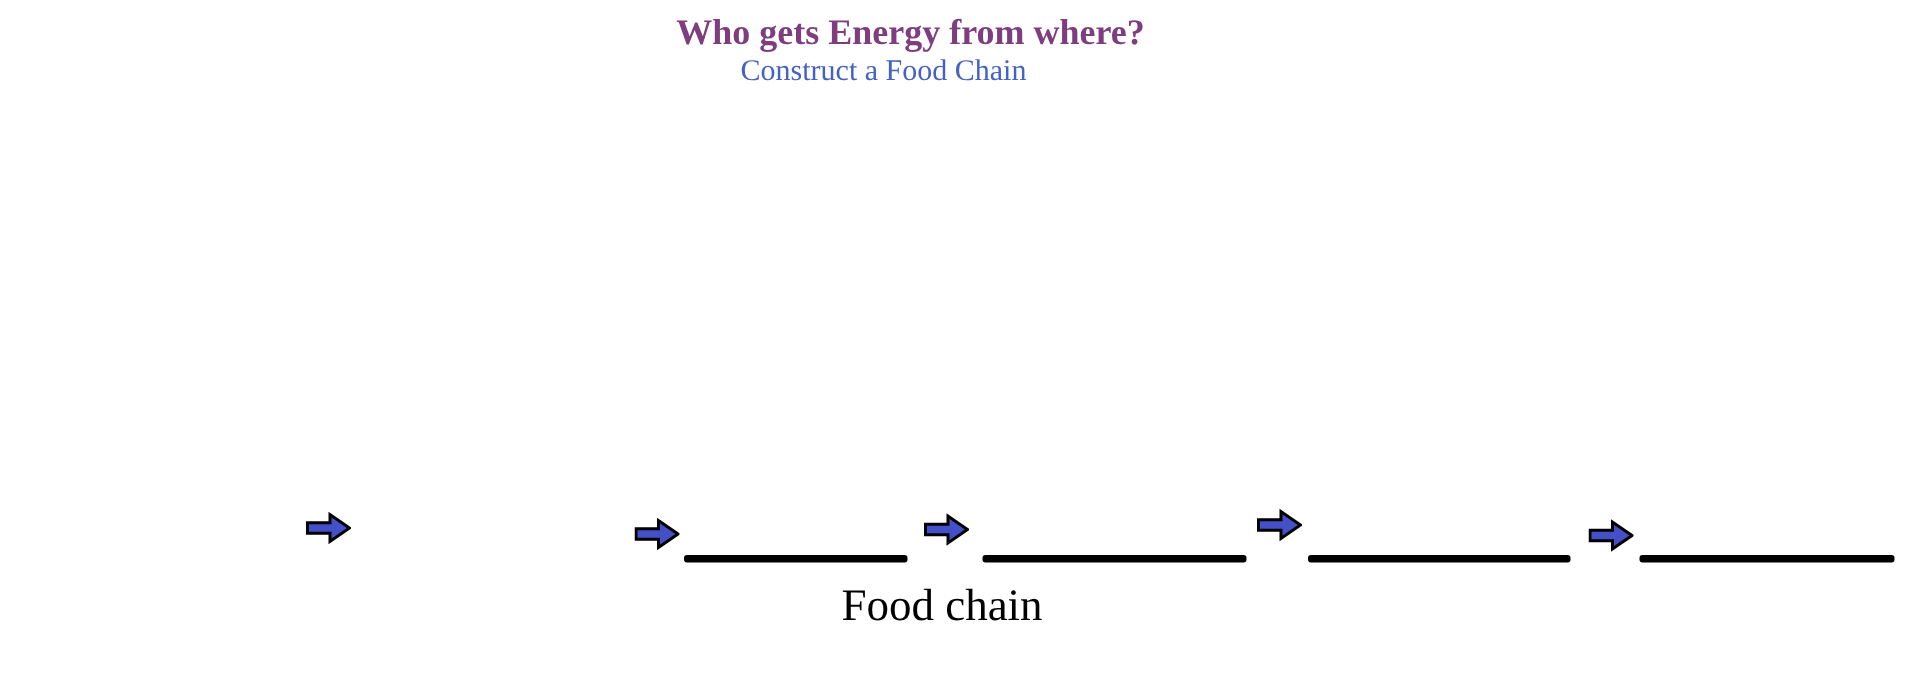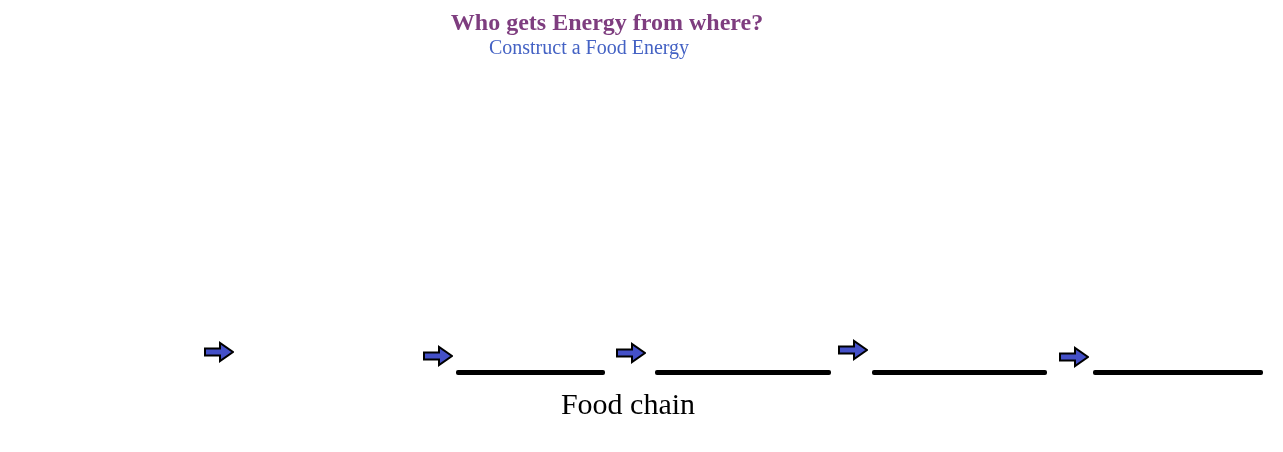--- a/index.html
+++ b/index.html
@@ -82,21 +82,21 @@
     text-align: right;
   }
 </style>
 </head>
 <body>
 
 <div id="slide">
 
   <div class="slide-title">Who gets Energy from where?</div>
 
-  <div class="slide-subtitle">Construct a Food Energy</div>
+  <div class="slide-subtitle">Construct a Food Chain</div>
 
   <div class="blank"></div>
   <div class="blank"></div>
   <div class="blank"></div>
   <div class="blank"></div>
   <div class="blank"></div>
   <div class="blank"></div>
 
   <span class="arrow a1">
     <svg viewBox="0 0 30 22" xmlns="http://www.w3.org/2000/svg">

